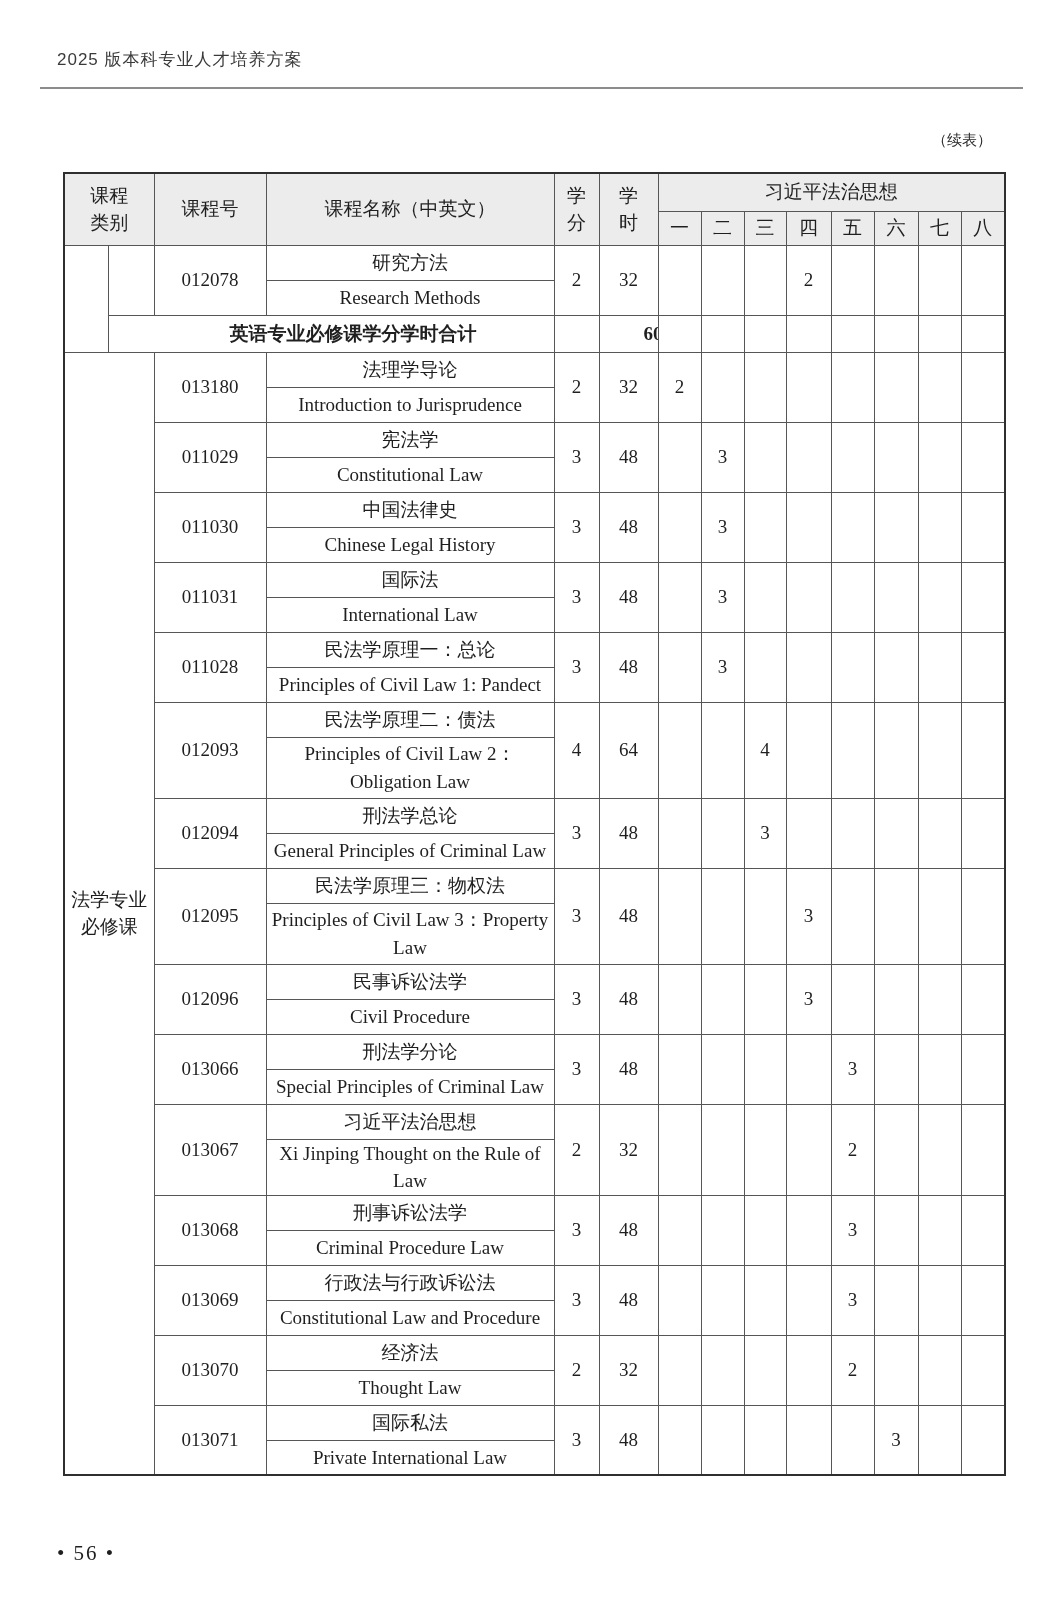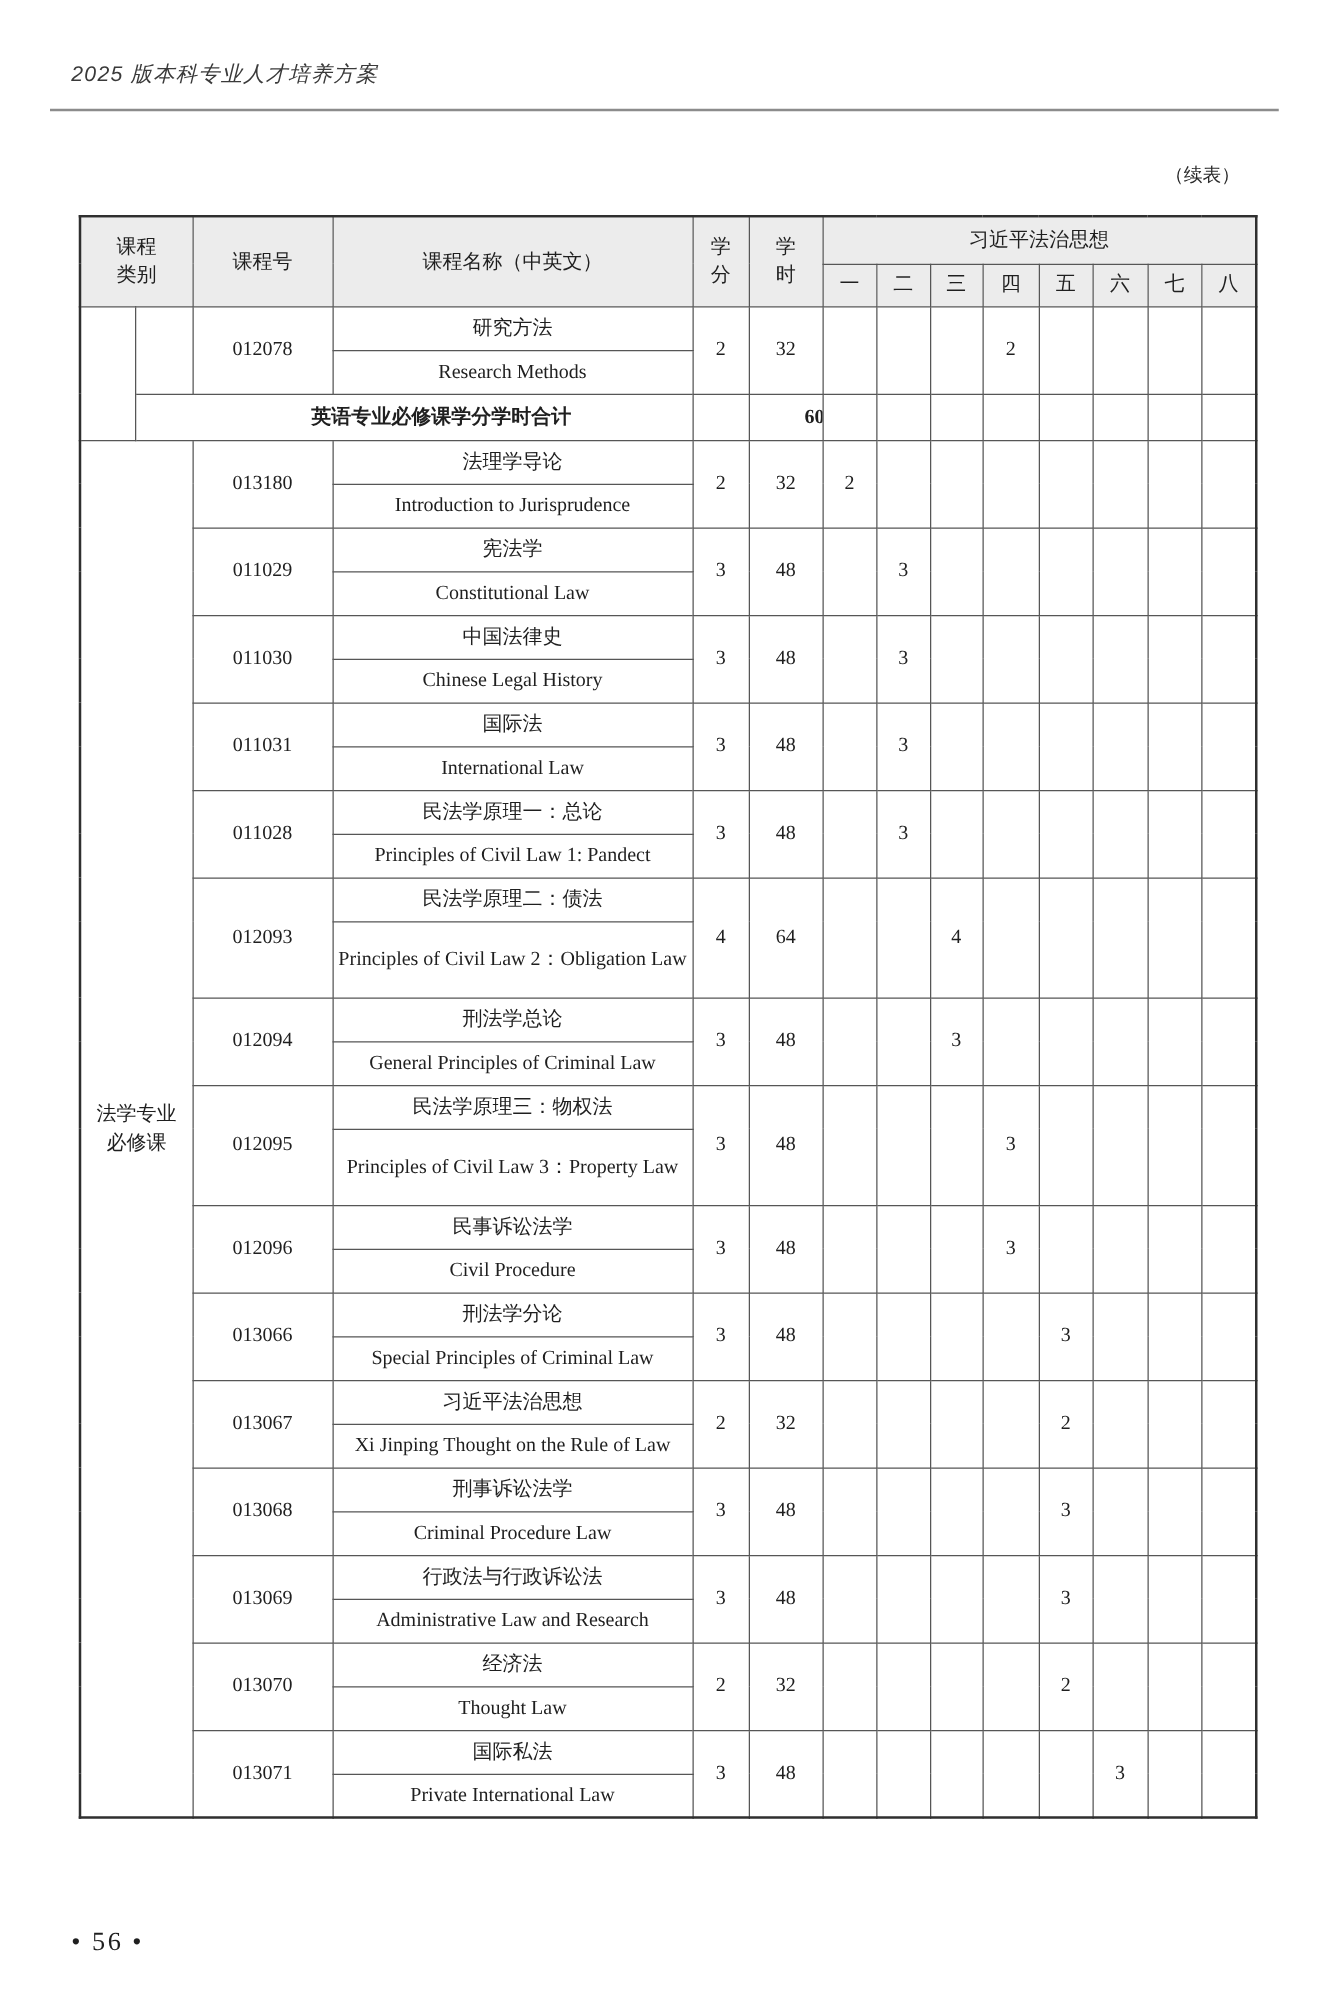--- a/index.html
+++ b/index.html
@@ -4,35 +4,35 @@
 <style>
   html,body { margin:0; padding:0; }
   body {
     width:1064px; height:1605px; background:#ffffff; position:relative;
     font-family:"Liberation Serif","DejaVu Serif",serif; color:#1f1f1f;
     overflow:hidden;
   }
   .page-header {
     position:absolute; left:57px; top:48px;
     font-family:"Liberation Sans","DejaVu Sans",sans-serif;
-    font-size:17px; color:#3a3a3a; letter-spacing:1px;font-style:italic;
+    font-size:17px; color:#3a3a3a; letter-spacing:1px;
   }
   .header-rule {
     position:absolute; left:40px; top:87px; width:983px; height:0;
     border-top:2px solid #8c8c8c;
   }
   .continued-note {
     position:absolute; top:131px; right:72px;
     font-size:15px; color:#2a2a2a;text-align:center;
   }
   table.curriculum {
     position:absolute; left:63px; top:172px;
     border-collapse:collapse; table-layout:fixed;
     width:941px;
-    font-size:16px; color:#1f1f1f;
+    font-size:19px; color:#1f1f1f;
   }
   table.curriculum { border:2px solid #2f2f2f; }
   table.curriculum th, table.curriculum td {
     border:1px solid #565656;
     padding:0; margin:0;
     text-align:center; vertical-align:middle;
     font-weight:normal; line-height:1.45;
     overflow:hidden;
   }
   table.curriculum thead th {
@@ -350,21 +350,21 @@
         <td class="num" rowspan="2"></td>
         <td class="num" rowspan="2"></td>
         <td class="num" rowspan="2"></td>
         <td class="num" rowspan="2"></td>
         <td class="num" rowspan="2">3</td>
         <td class="num" rowspan="2"></td>
         <td class="num" rowspan="2"></td>
         <td class="num" rowspan="2"></td>
       </tr>
       <tr class="r-en">
-        <td class="name">Administrative Law and Research</td>
+        <td class="name">Constitutional Law and Procedure</td>
       </tr>
       <tr class="r-cn">
         <td class="code" rowspan="2">013070</td>
         <td class="name">经济法</td>
         <td class="num" rowspan="2">2</td>
         <td class="num" rowspan="2">32</td>
         <td class="num" rowspan="2"></td>
         <td class="num" rowspan="2"></td>
         <td class="num" rowspan="2"></td>
         <td class="num" rowspan="2"></td>

